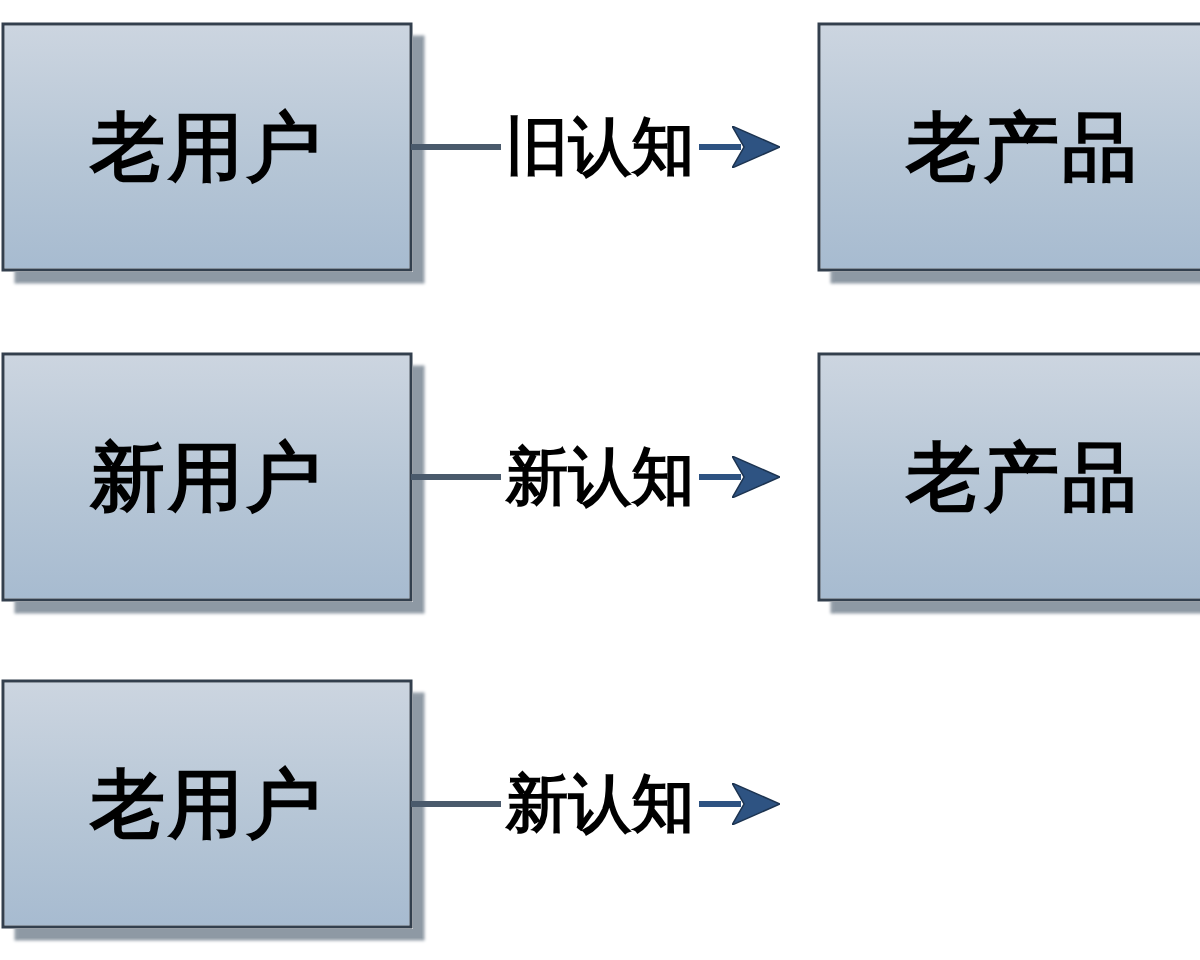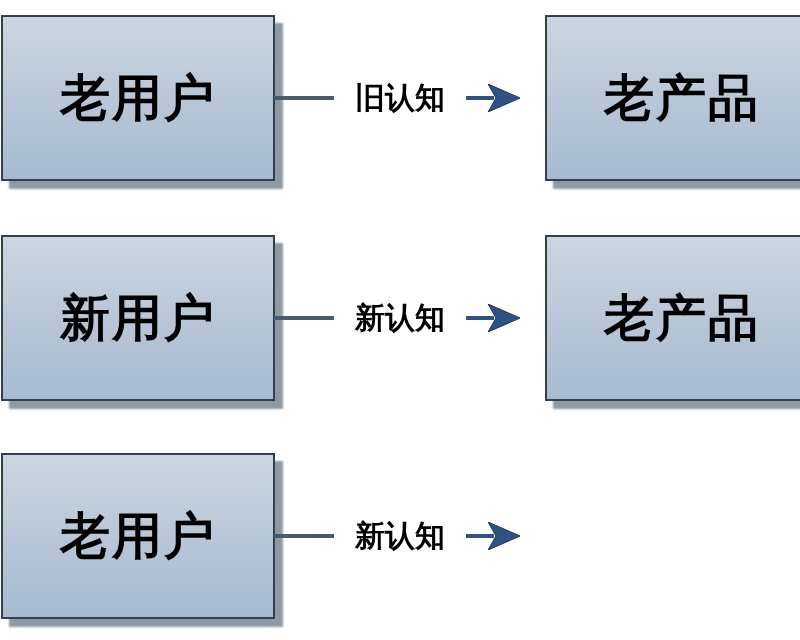--- a/index.html
+++ b/index.html
@@ -57,21 +57,21 @@
   }
   .connector-label {
     position: absolute;
     left: 330px;
     top: 0;
     width: 140px;
     height: 166px;
     display: flex;
     align-items: center;
     justify-content: center;
-    font-size: 30px;
+    font-size: 42px;
     font-weight: bold;
     color: var(--text, #000000);
     white-space: nowrap;
   }
   .arrow {
     position: absolute;
     left: 466px;
     top: 0;
     width: 54px;
     height: 166px;

